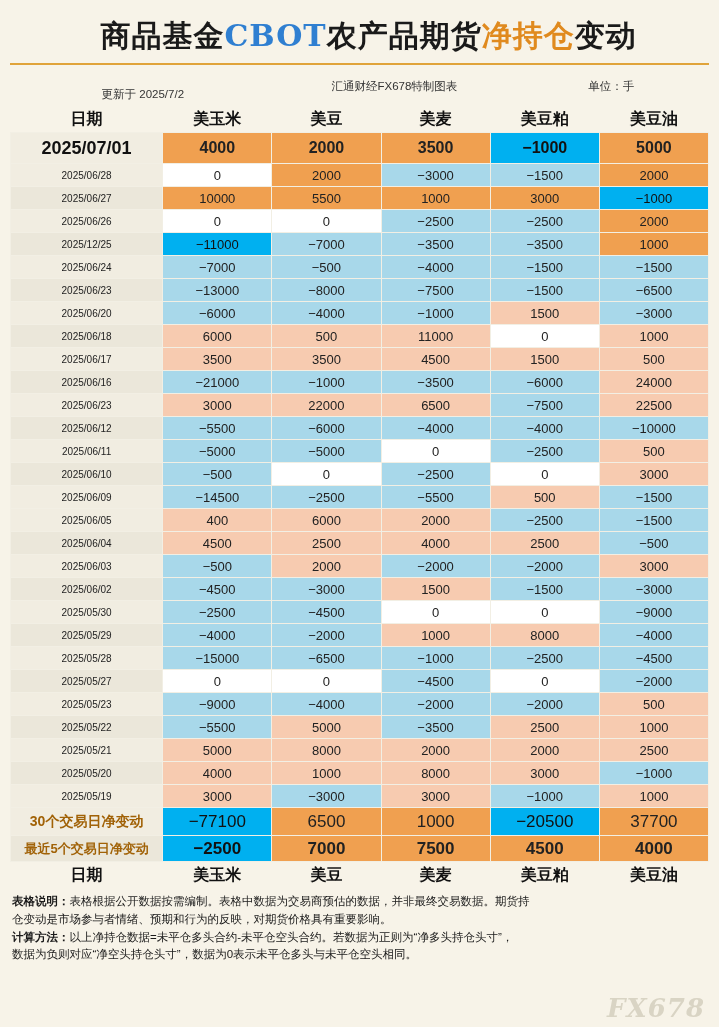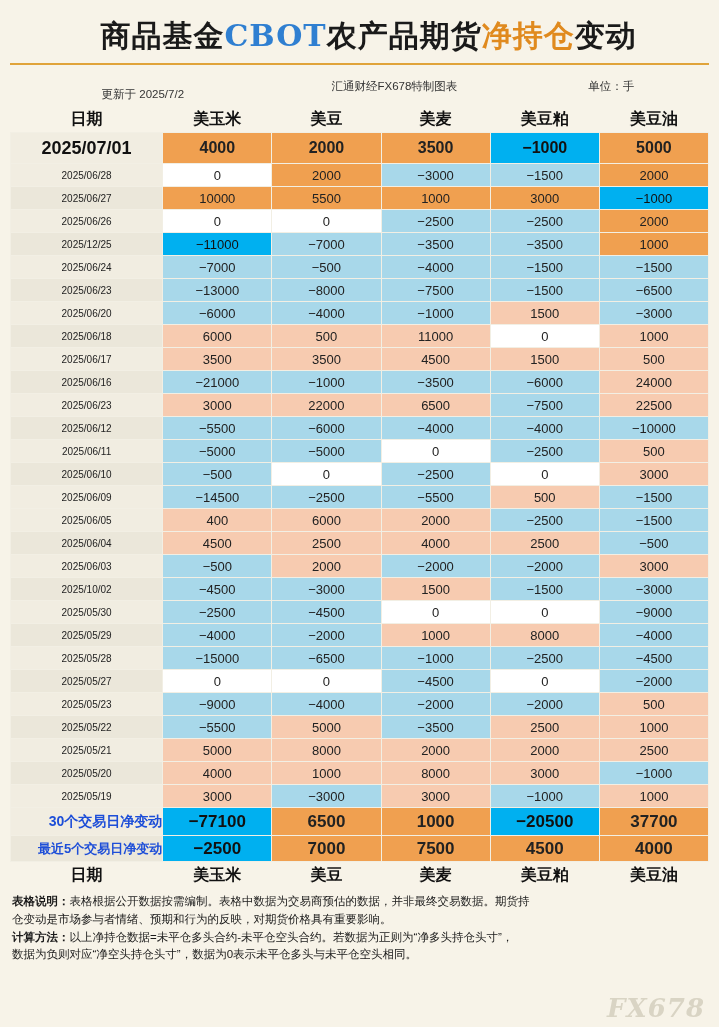--- a/index.html
+++ b/index.html
@@ -89,23 +89,23 @@
   tr.first td.val{font-size:16px;font-weight:bold;}
   tr.first td{height:30px;}
 
   .orange{background:#f0a050;color:#222;}
   .blue{background:#00b0f0;color:#111;}
   .lblue{background:#a8d8ea;color:#222;}
   .peach{background:#f7cbb0;color:#222;}
   .white{background:#ffffff;color:#222;}
 
   tr.sum td.date,tr.sum th.date{
-    background:#f1ede1;font-weight:bold;font-size:14px;color:#1d4ed8;text-align:right;
-  }
-  tr.sum td{height:27px;font-size:17px;font-weight:bold;}
+    background:#f1ede1;font-weight:bold;font-size:14px;color:#a16207;
+  }
+  tr.sum td{height:27px;font-size:17px;font-weight:normal;}
   tr.sum2 td{height:25px;font-size:17px;font-weight:bold;}
   tr.sum2 td.date{background:#ebe7da;font-weight:bold;font-size:13px;}
 
   .notes{
     margin-top:5px;
     font-size:11.5px;
     line-height:1.55;
     color:#1a1a1a;
     padding:0 2px;
   }
@@ -302,21 +302,21 @@
         </tr>
         <tr>
           <td class="date">2025/06/03</td>
           <td class="val lblue">−500</td>
           <td class="val peach">2000</td>
           <td class="val lblue">−2000</td>
           <td class="val lblue">−2000</td>
           <td class="val peach">3000</td>
         </tr>
         <tr class="alt">
-          <td class="date">2025/10/02</td>
+          <td class="date">2025/06/02</td>
           <td class="val lblue">−4500</td>
           <td class="val lblue">−3000</td>
           <td class="val peach">1500</td>
           <td class="val lblue">−1500</td>
           <td class="val lblue">−3000</td>
         </tr>
         <tr>
           <td class="date">2025/05/30</td>
           <td class="val lblue">−2500</td>
           <td class="val lblue">−4500</td>

